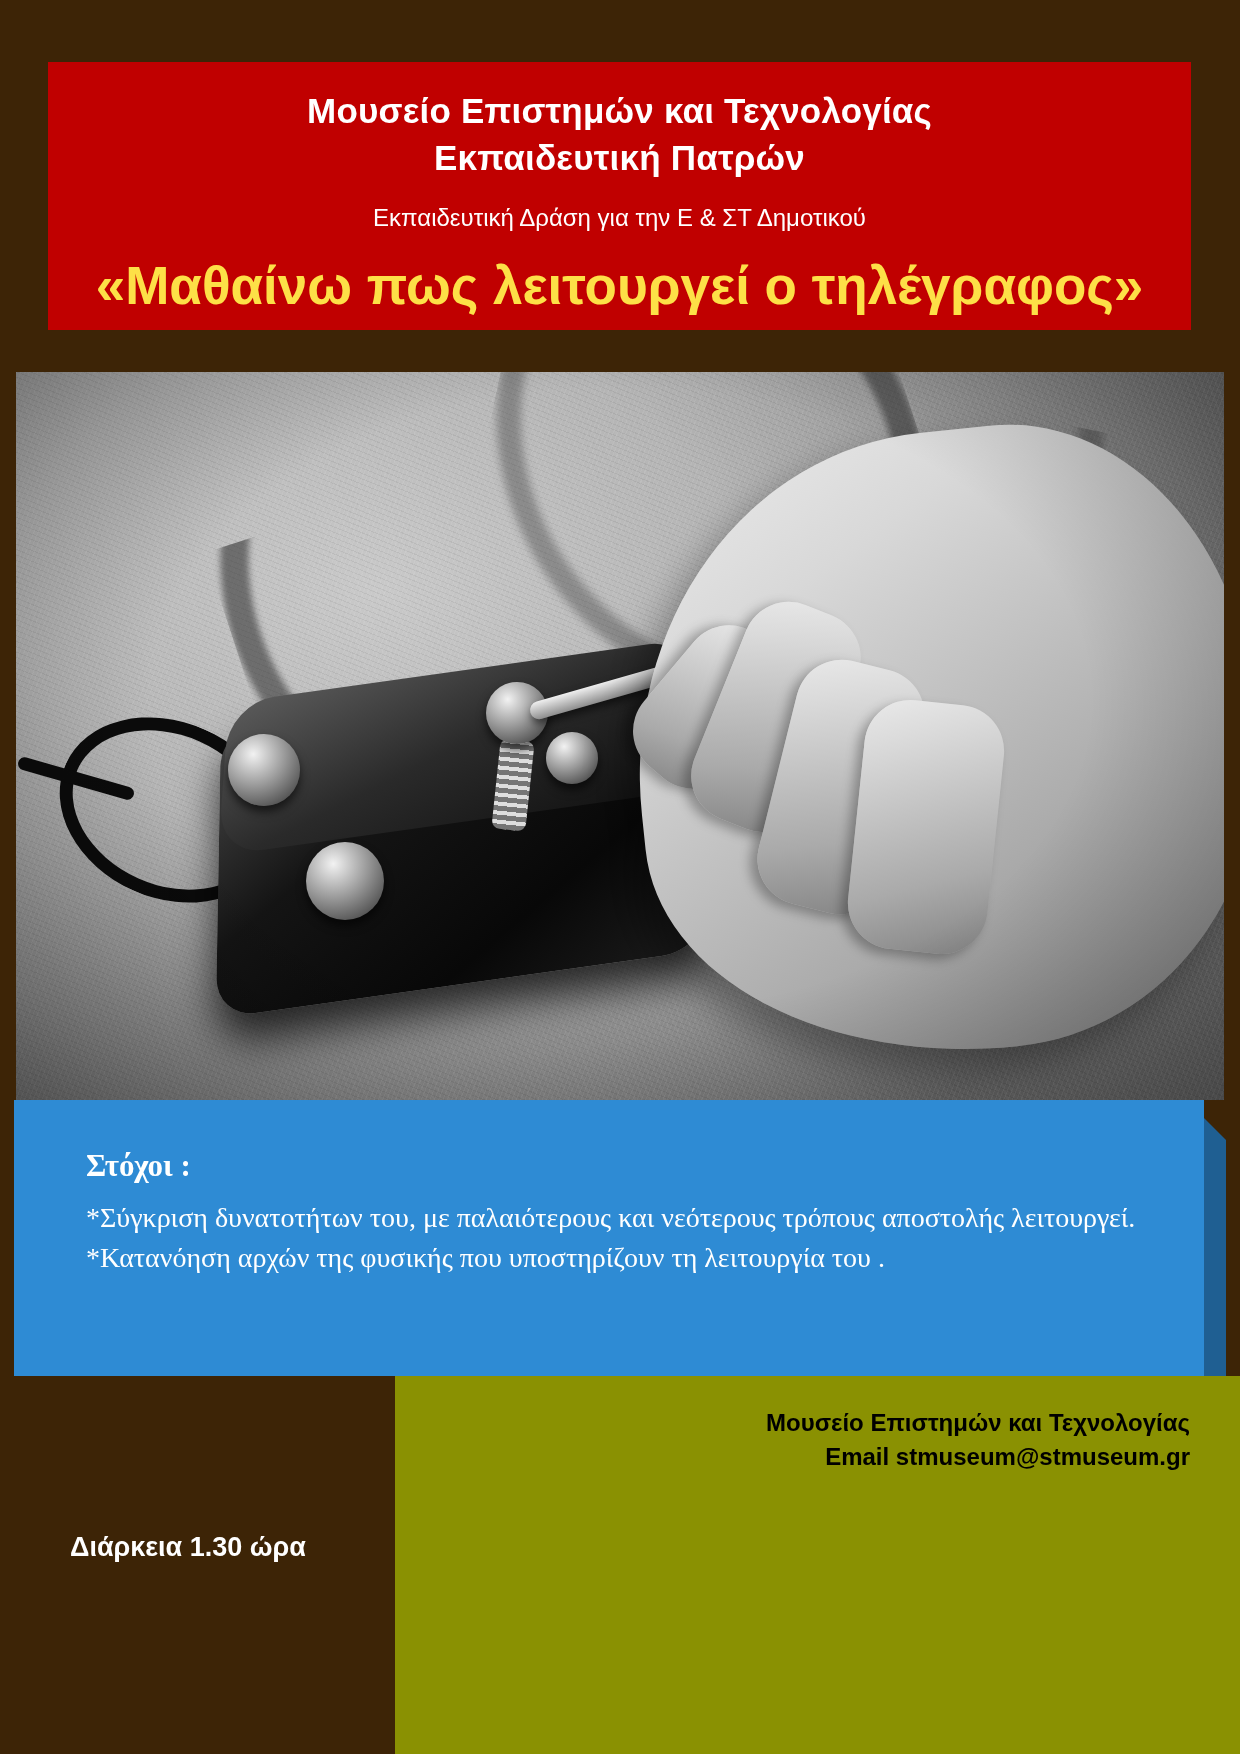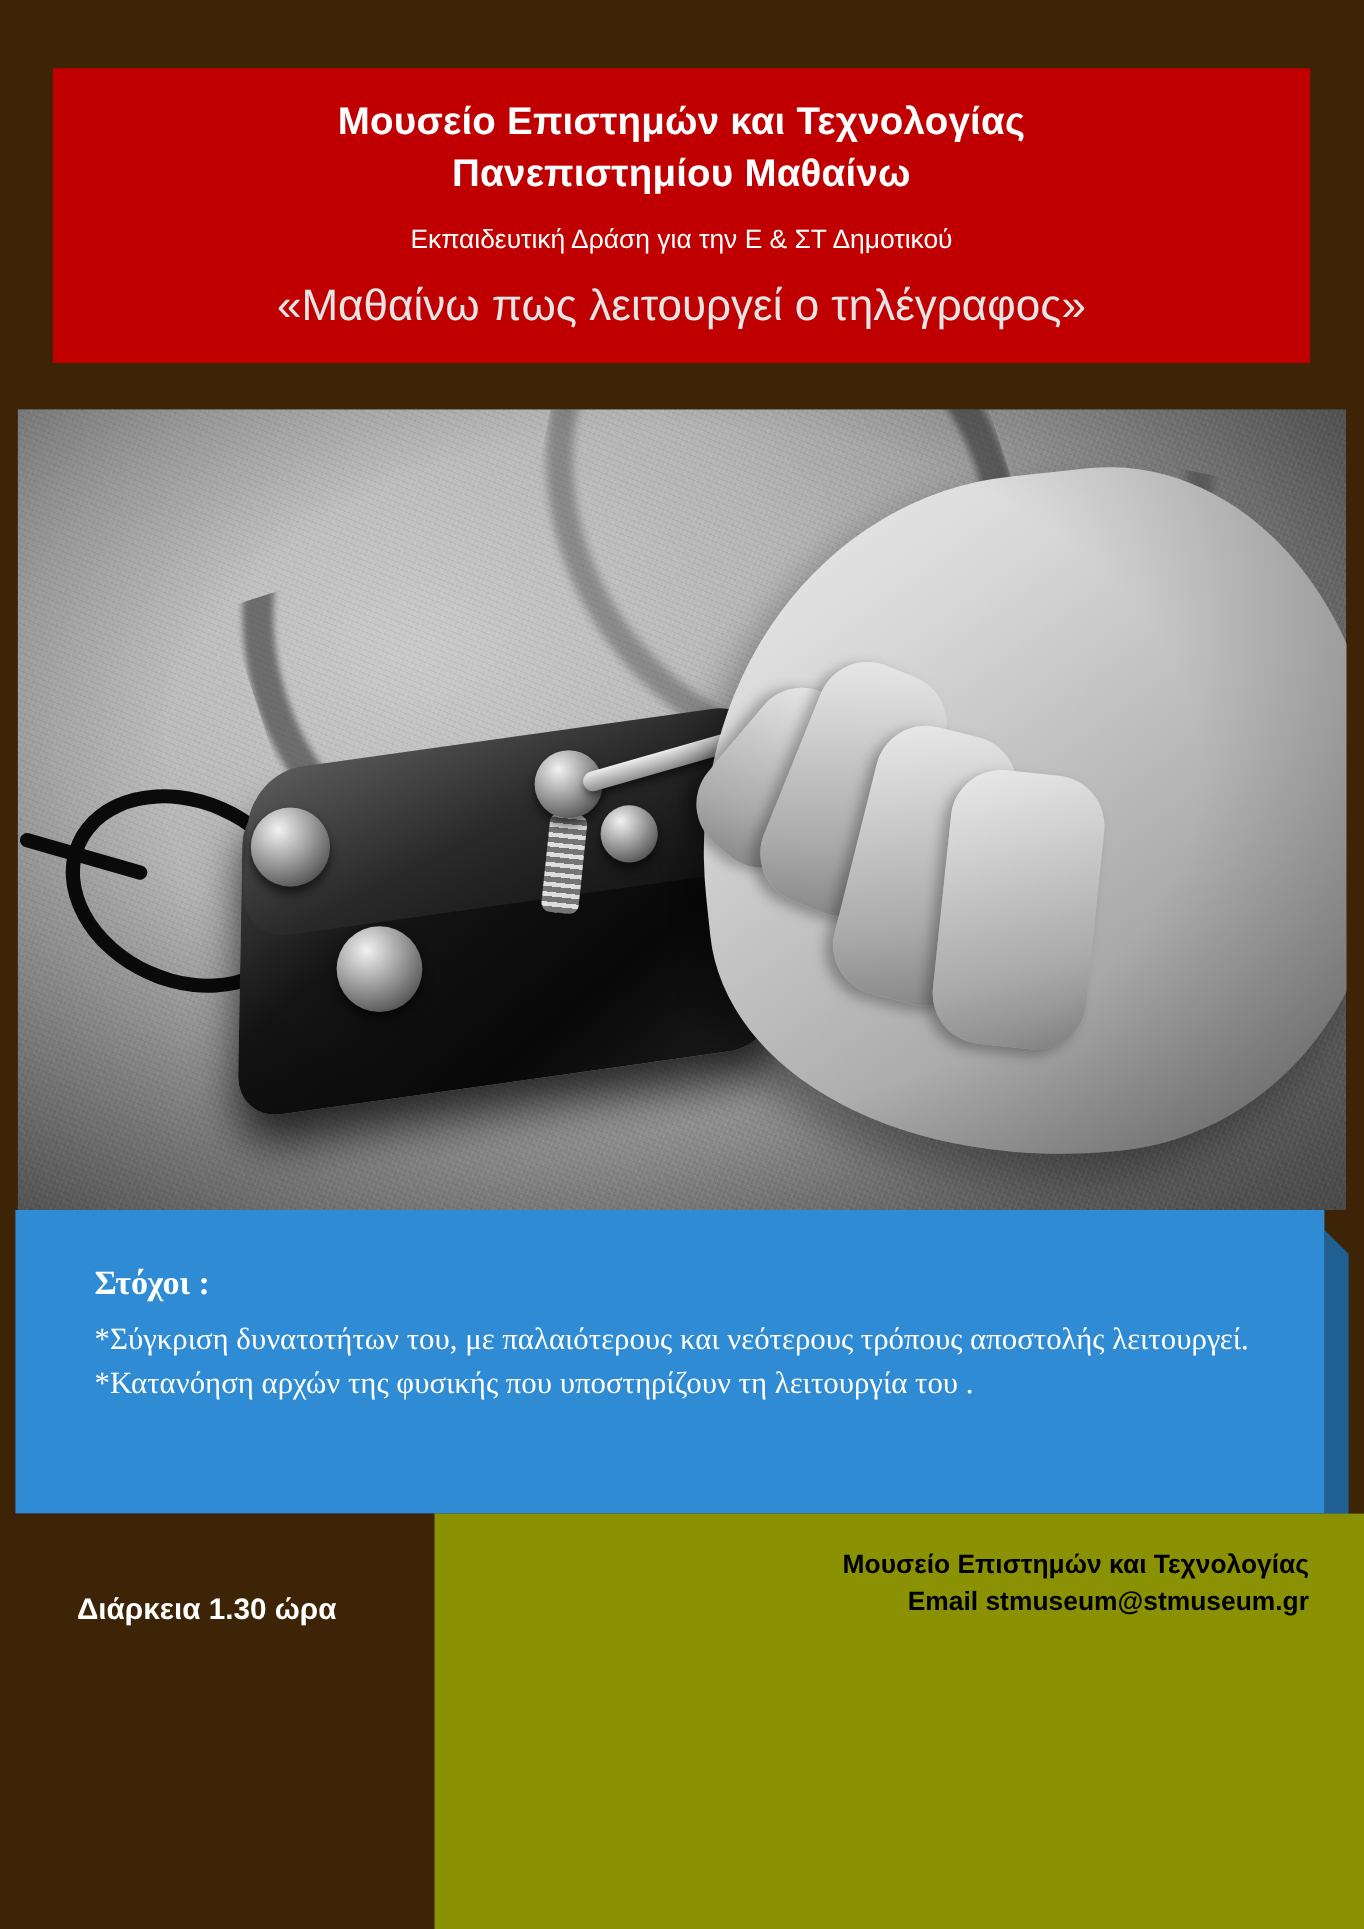--- a/index.html
+++ b/index.html
@@ -40,23 +40,23 @@
     line-height: 1.34;
     letter-spacing: 0.2px;
   }
   .header-sub {
     font-size: 24px;
     font-weight: normal;
     margin-top: 20px;
     line-height: 1.3;
   }
   .header-title {
-    font-size: 40px;
-    font-weight: normal;
-    color: #e5e5e5;
+    font-size: 53px;
+    font-weight: bold;
+    color: #fde047;
     margin-top: 20px;
     line-height: 1.25;
   }
 
   
   .photo-wrap {
     position: absolute;
     left: 16px;
     top: 372px;
     width: 1208px;
@@ -261,21 +261,21 @@
     position: absolute;
     left: 0;
     top: 1376px;
     width: 395px;
     height: 378px;
     background: #3d2406;
   }
   .footer-duration {
     position: absolute;
     left: 70px;
-    top: 1448px;
+    top: 1532px;
     font-size: 27px;
     font-weight: bold;
     color: #ffffff;
   }
   .footer-olive {
     position: absolute;
     left: 395px;
     top: 1376px;
     width: 845px;
     height: 378px;
@@ -291,21 +291,21 @@
     font-weight: bold;
   }
 </style>
 </head>
 <body>
 
 <div class="poster">
 
   <div class="header-banner">
     <div class="header-line1">Μουσείο Επιστημών και Τεχνολογίας</div>
-    <div class="header-line2">Πανεπιστημίου Μαθαίνω</div>
+    <div class="header-line2">Εκπαιδευτική Πατρών</div>
     <div class="header-sub">Εκπαιδευτική Δράση για την Ε &amp; ΣΤ Δημοτικού</div>
     <div class="header-title">«Μαθαίνω πως λειτουργεί ο τηλέγραφος»</div>
   </div>
 
   <div class="photo-wrap">
     <div class="photo"></div>
     <div class="grain"></div>
     <div class="carpet-curve"></div>
     <div class="carpet-curve2"></div>
 

